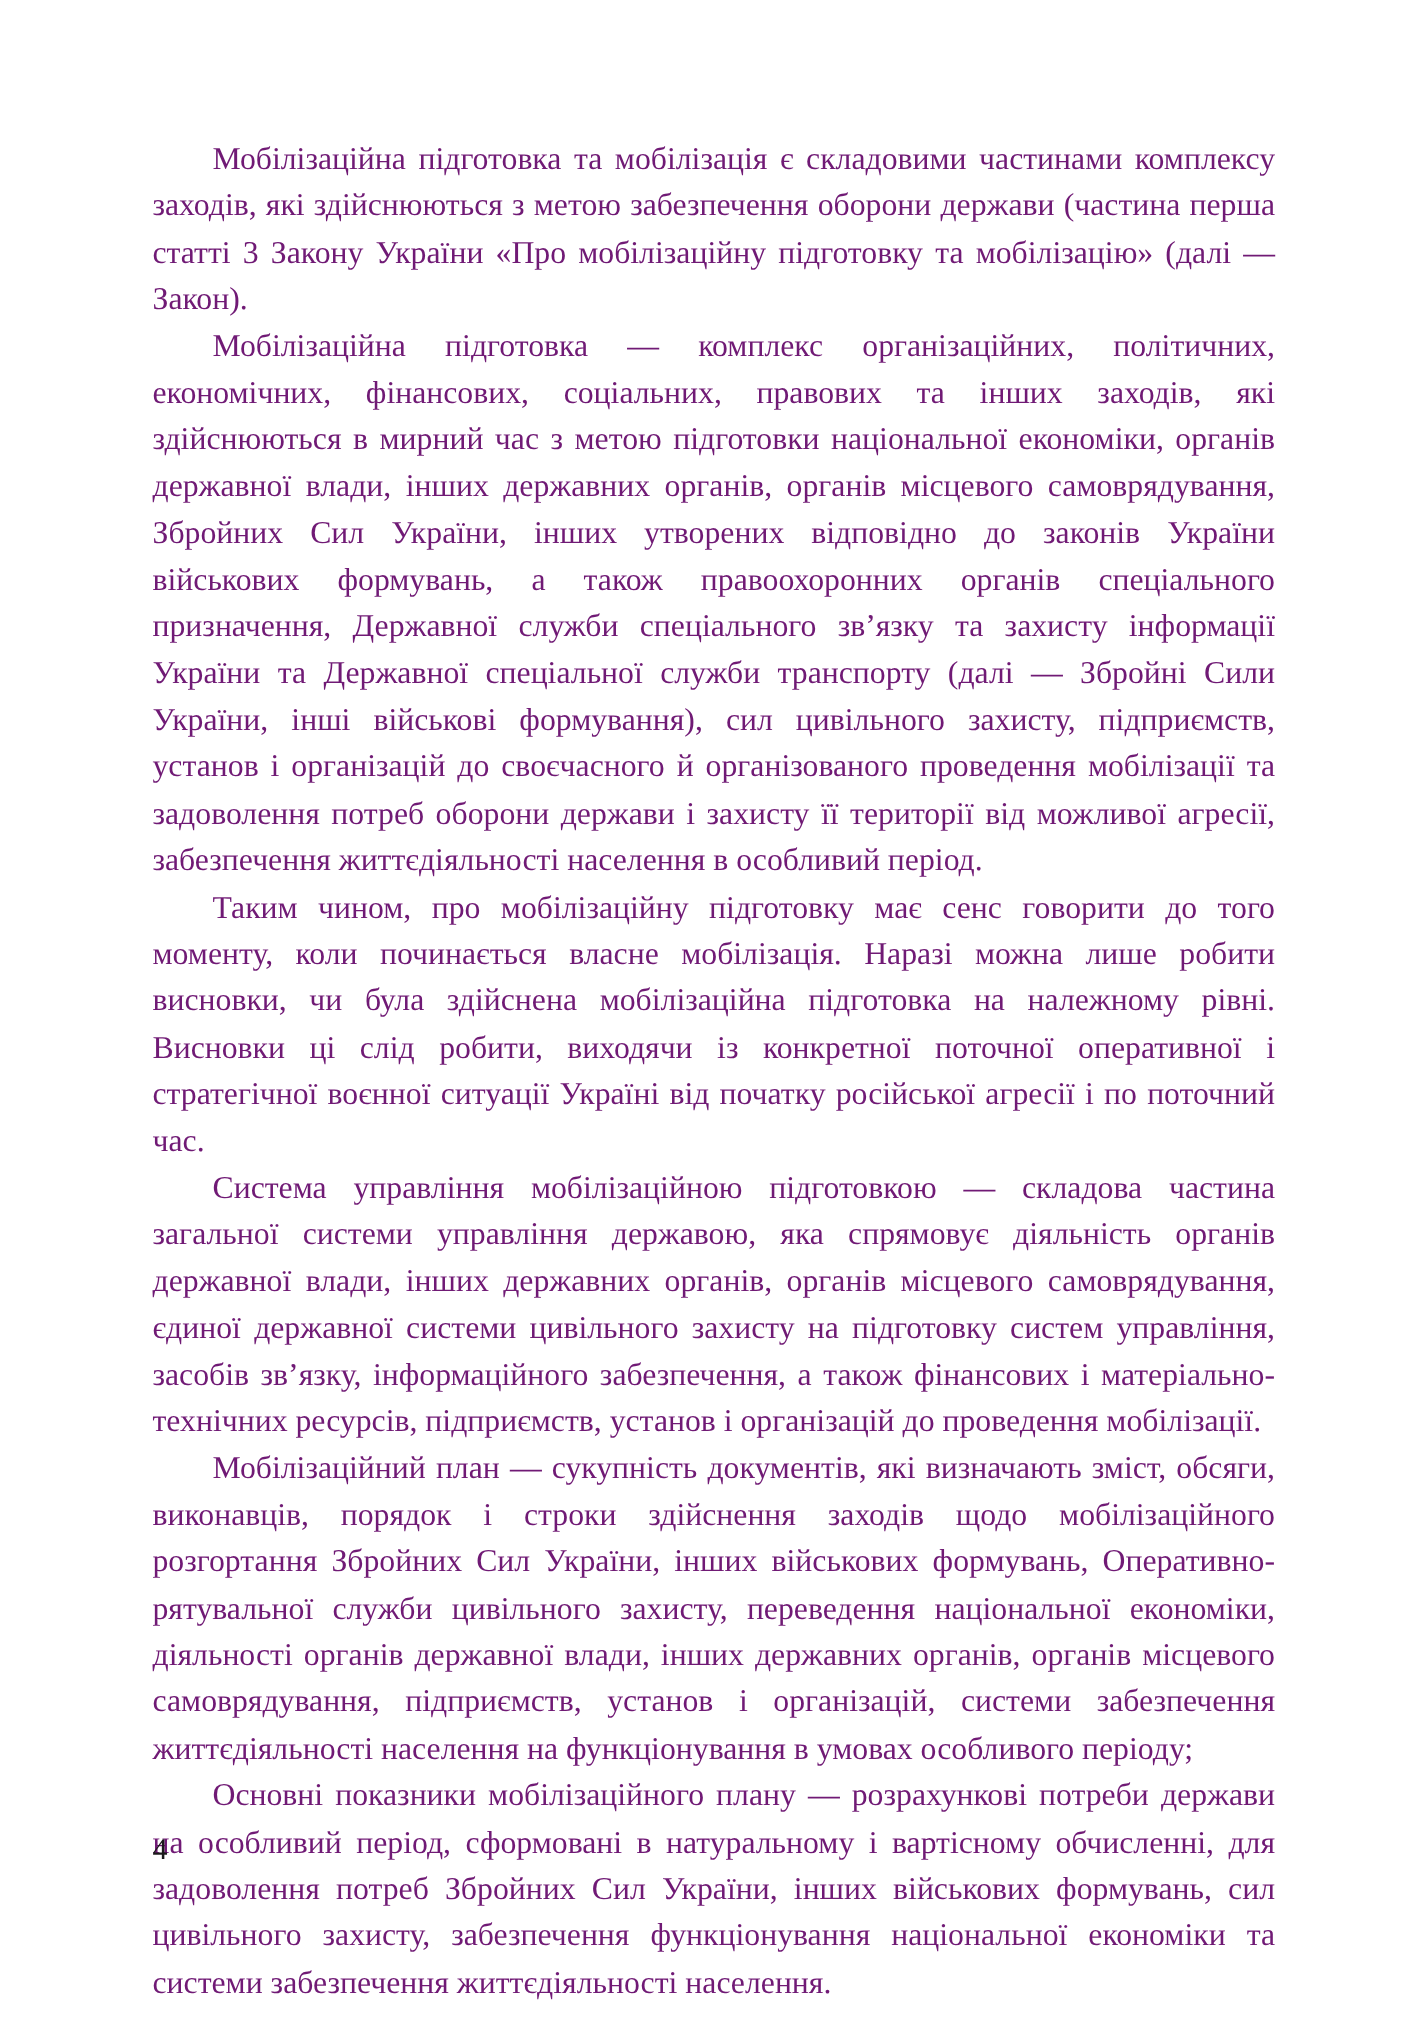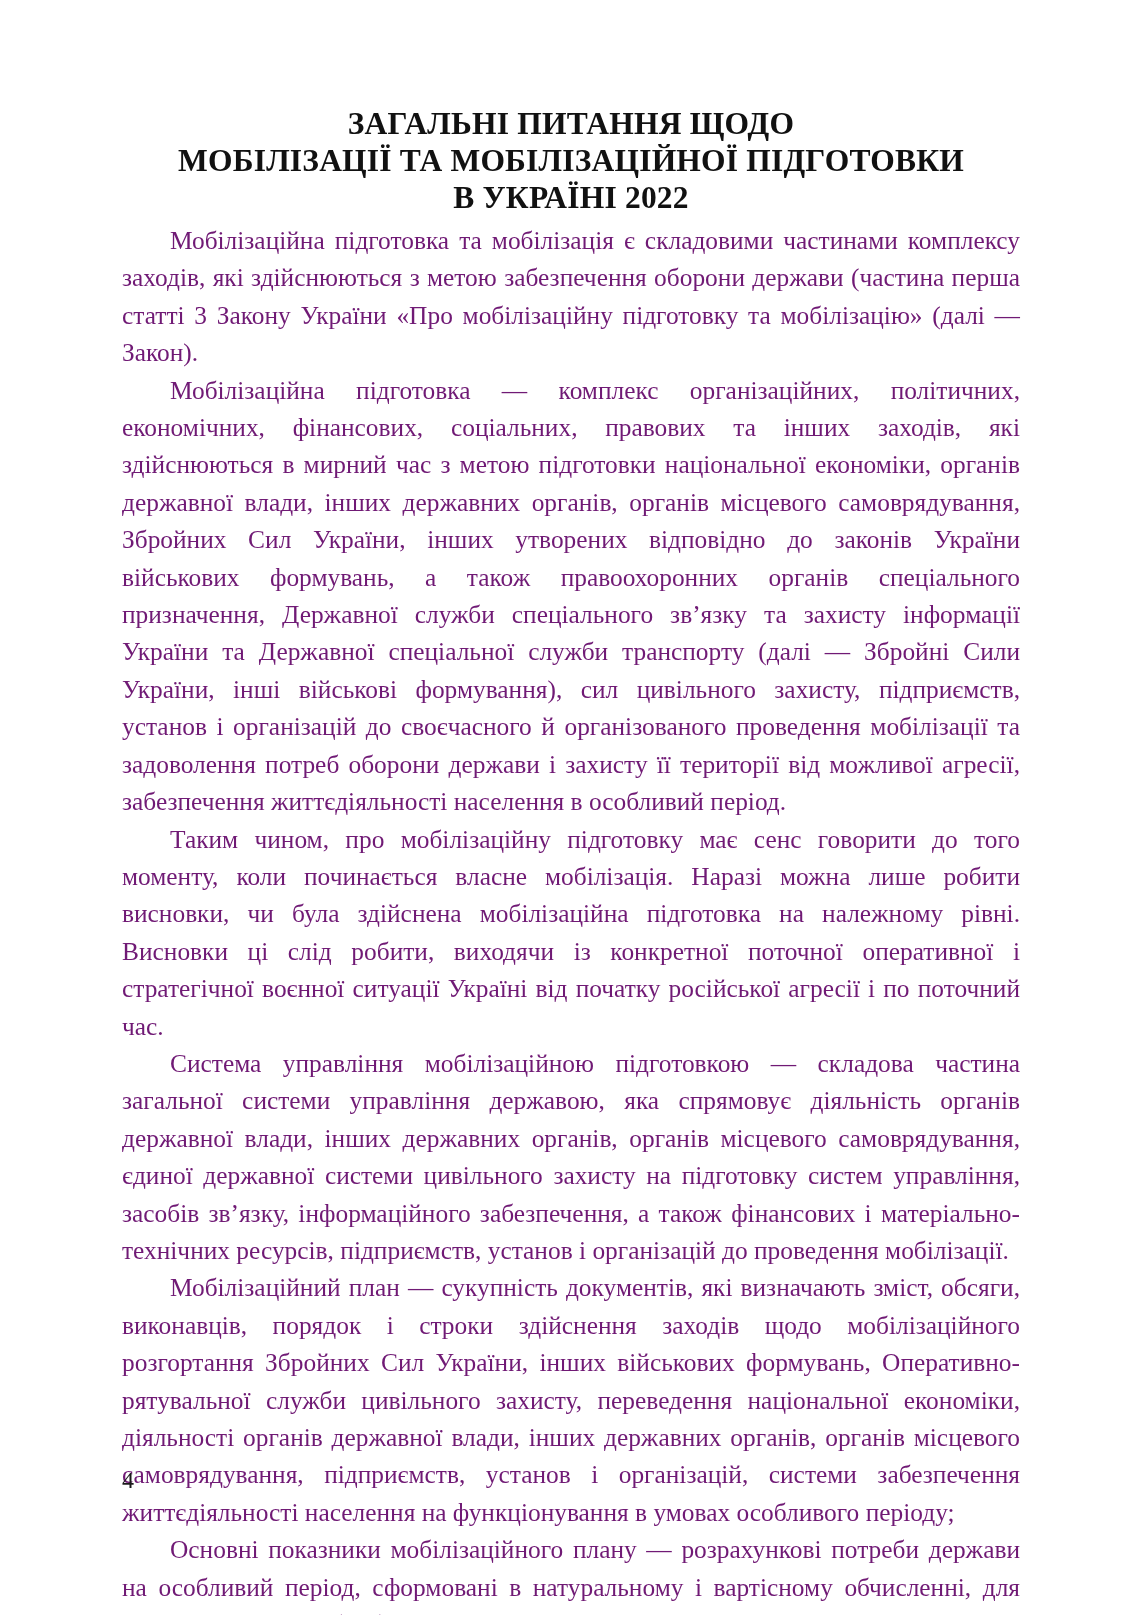--- a/index.html
+++ b/index.html
@@ -63,25 +63,20 @@
     color: #1a1a1a;
   }
 </style>
 </head>
 <body>
 
 <div class="page">
 
   <div class="content">
 
-    <h1 class="doc-title">
-      <span class="tline">ЗАГАЛЬНІ ПИТАННЯ ЩОДО</span>
-      <span class="tline">МОБІЛІЗАЦІЇ ТА МОБІЛІЗАЦІЙНОЇ ПІДГОТОВКИ</span>
-      <span class="tline">В УКРАЇНІ 2022</span>
-    </h1>
 
     <div class="body-text">
       <p class="para">Мобілізаційна підготовка та мобілізація є складовими частинами комплексу заходів, які здійснюються з метою забезпечення оборони держави (частина перша статті 3 Закону України «Про мобілізаційну підготовку та мобілізацію» (далі — Закон).</p>
       <p class="para">Мобілізаційна підготовка — комплекс організаційних, політичних, економічних, фінансових, соціальних, правових та інших заходів, які здійснюються в мирний час з метою підготовки національної економіки, органів державної влади, інших державних органів, органів місцевого самоврядування, Збройних Сил України, інших утворених відповідно до законів України військових формувань, а також правоохоронних органів спеціального призначення, Державної служби спеціального зв’язку та захисту інформації України та Державної спеціальної служби транспорту (далі — Збройні Сили України, інші військові формування), сил цивільного захисту, підприємств, установ і організацій до своєчасного й організованого проведення мобілізації та задоволення потреб оборони держави і захисту її території від можливої агресії, забезпечення життєдіяльності населення в особливий період.</p>
       <p class="para">Таким чином, про мобілізаційну підготовку має сенс говорити до того моменту, коли починається власне мобілізація. Наразі можна лише робити висновки, чи була здійснена мобілізаційна підготовка на належному рівні. Висновки ці слід робити, виходячи із конкретної поточної оперативної і стратегічної воєнної ситуації Україні від початку російської агресії і по поточний час.</p>
       <p class="para">Система управління мобілізаційною підготовкою — складова частина загальної системи управління державою, яка спрямовує діяльність органів державної влади, інших державних органів, органів місцевого самоврядування, єдиної державної системи цивільного захисту на підготовку систем управління, засобів зв’язку, інформаційного забезпечення, а також фінансових і матеріально-технічних ресурсів, підприємств, установ і організацій до проведення мобілізації.</p>
       <p class="para">Мобілізаційний план — сукупність документів, які визначають зміст, обсяги, виконавців, порядок і строки здійснення заходів щодо мобілізаційного розгортання Збройних Сил України, інших військових формувань, Оперативно-рятувальної служби цивільного захисту, переведення національної економіки, діяльності органів державної влади, інших державних органів, органів місцевого самоврядування, підприємств, установ і організацій, системи забезпечення життєдіяльності населення на функціонування в умовах особливого періоду;</p>
       <p class="para">Основні показники мобілізаційного плану — розрахункові потреби держави на особливий період, сформовані в натуральному і вартісному обчисленні, для задоволення потреб Збройних Сил України, інших військових формувань, сил цивільного захисту, забезпечення функціонування національної економіки та системи забезпечення життєдіяльності населення.</p>
     </div>
 

